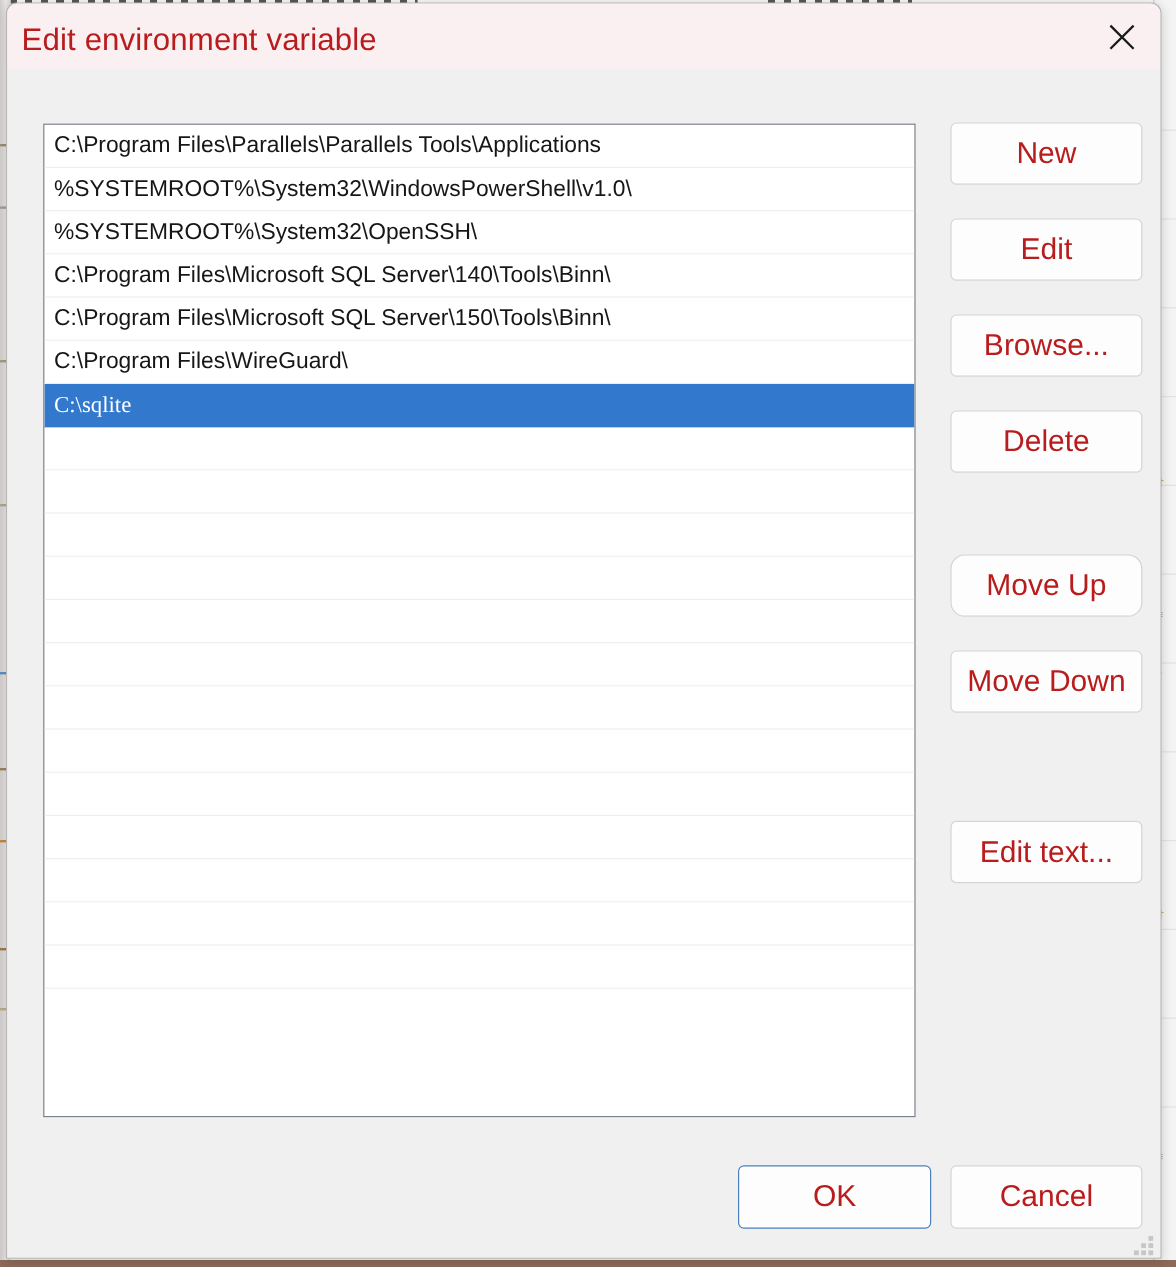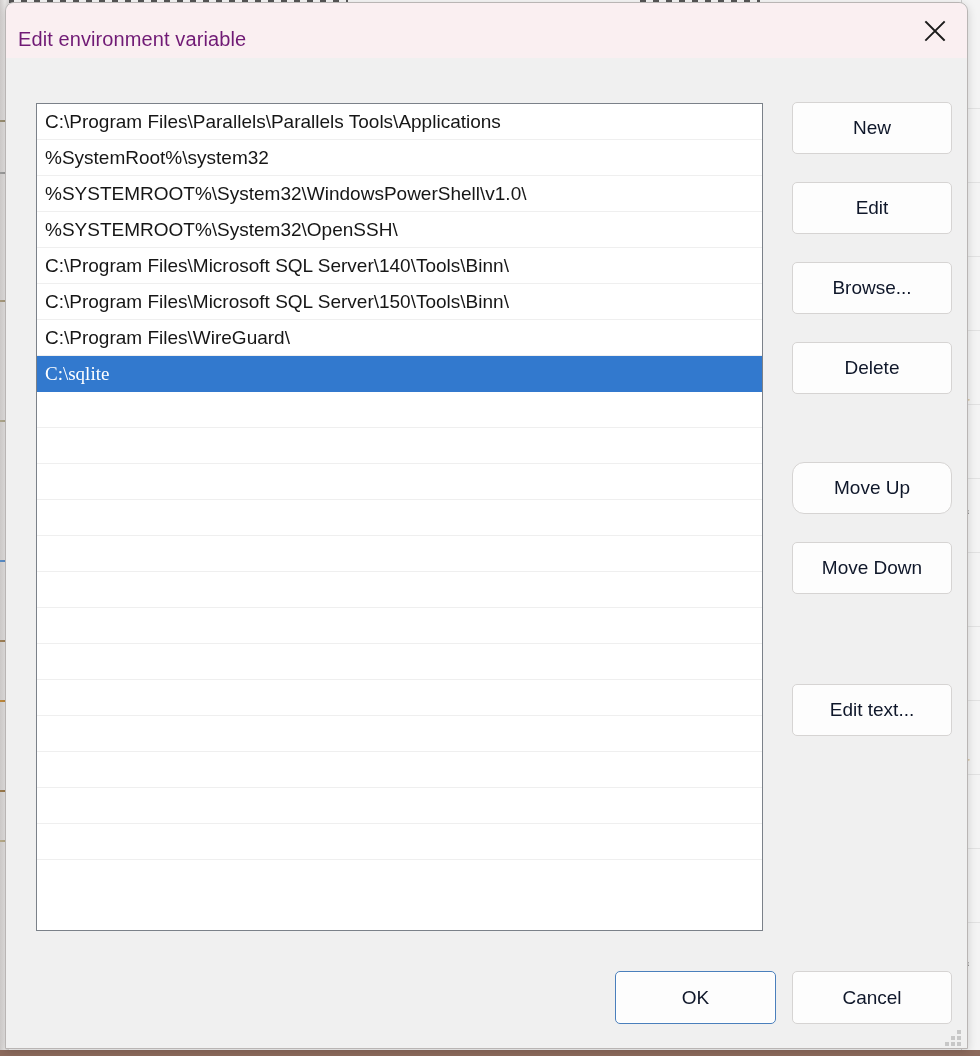--- a/index.html
+++ b/index.html
@@ -90,23 +90,23 @@
     position: absolute;
     left: 0; top: 0;
     width: 100%;
     height: 55px;
     background: #faeff1;
     border-radius: 8px 8px 0 0;
   }
   #title-text {
     position: absolute;
     left: 12px;
-    top: 25px;
-    font-size: 20px;
-    color: #701a75;
+    top: 15px;
+    font-size: 26px;
+    color: #b91c1c;
     letter-spacing: .1px;
     white-space: nowrap;
   }
   #close-button {
     position: absolute;
     right: 0; top: 0;
     width: 64px; height: 55px;
     display: flex;
     align-items: center;
     justify-content: center;
@@ -155,22 +155,22 @@
   }
   .list-row.empty { color: transparent; }
 
   
   .btn {
     position: absolute;
     background: #fdfdfd;
     border: 1px solid #d6d4d3;
     border-radius: 5px;
     box-sizing: border-box;
-    font-size: 19px;
-    color: #0f172a;
+    font-size: 25px;
+    color: #b91c1c;
     display: flex;
     align-items: center;
     justify-content: center;
     cursor: default;
     font-family: "Liberation Sans", sans-serif;
     padding: 0;
   }
   .btn.side {
     left: 786px;
     width: 160px;
@@ -264,21 +264,20 @@
       <svg width="22" height="22" viewBox="0 0 22 22" aria-hidden="true">
         <path d="M2 2 L20 20 M20 2 L2 20" stroke="#1b1b1b" stroke-width="1.9" fill="none" stroke-linecap="square"></path>
       </svg>
     </div>
   </div>
 
   <div id="body">
 
     <div id="listbox">
         <div class="list-row">C:\Program Files\Parallels\Parallels Tools\Applications</div>
-        <div class="list-row">%SystemRoot%\system32</div>
         <div class="list-row">%SYSTEMROOT%\System32\WindowsPowerShell\v1.0\</div>
         <div class="list-row">%SYSTEMROOT%\System32\OpenSSH\</div>
         <div class="list-row">C:\Program Files\Microsoft SQL Server\140\Tools\Binn\</div>
         <div class="list-row">C:\Program Files\Microsoft SQL Server\150\Tools\Binn\</div>
         <div class="list-row">C:\Program Files\WireGuard\</div>
         <div class="list-row selected">C:\sqlite</div>
         <div class="list-row empty"></div>
         <div class="list-row empty"></div>
         <div class="list-row empty"></div>
         <div class="list-row empty"></div>

